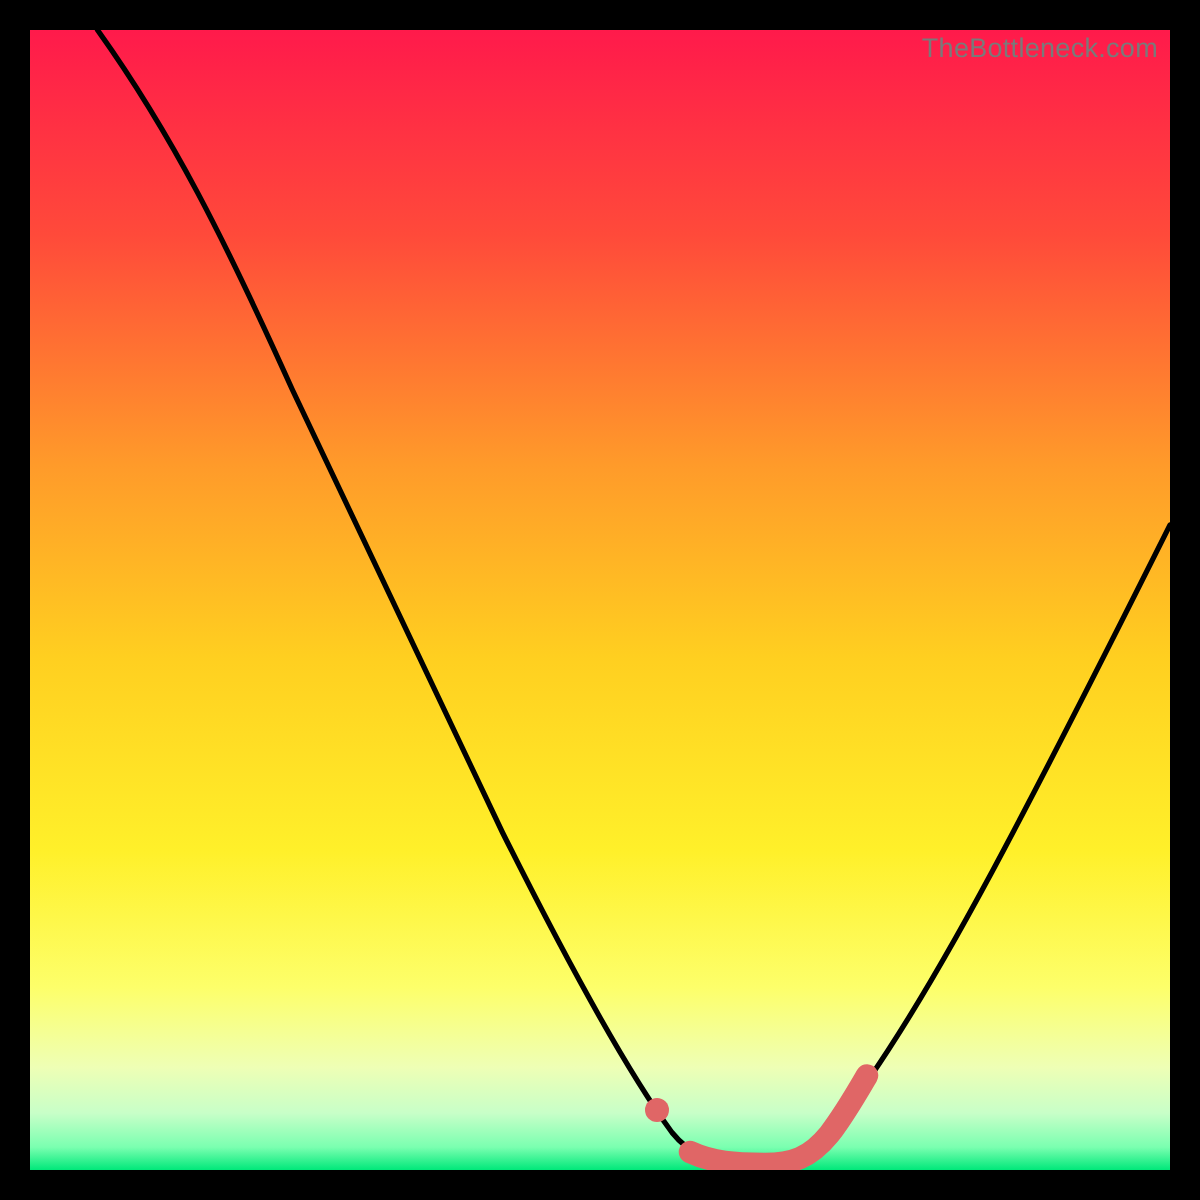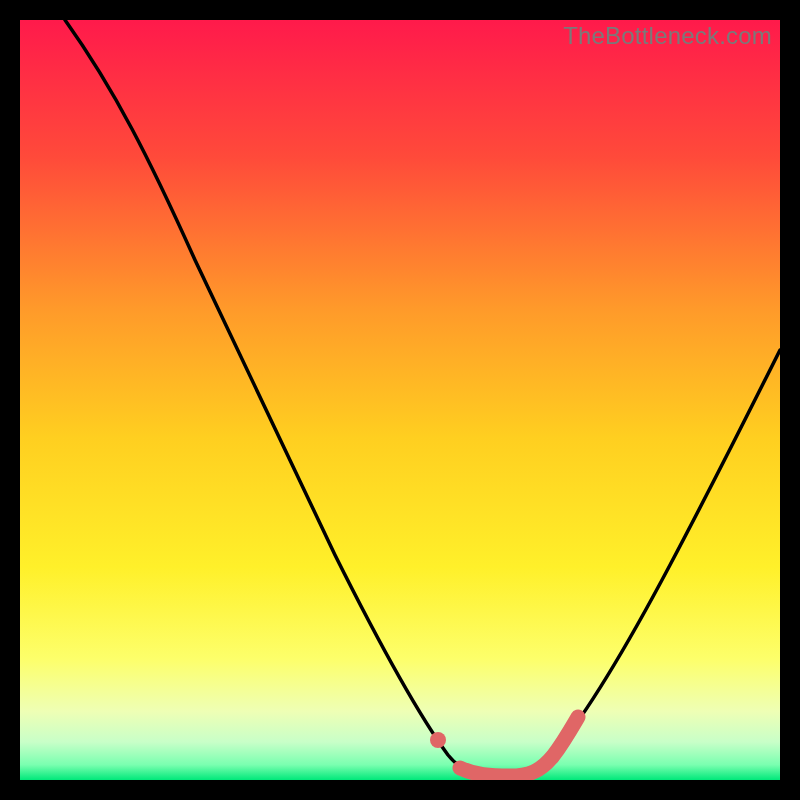--- a/index.html
+++ b/index.html
@@ -24,21 +24,21 @@
     left: 0;
     top: 0;
     width: 760px;
     height: 760px;
   }
   .watermark {
     position: absolute;
     top: 2px;
     right: 8px;
     color: #7a7a7a;
-    font-size: 24px;
+    font-size: 18px;
     font-weight: 500;
     letter-spacing: 0.2px;
     user-select: none;
   }
   svg {
     display: block;
   }
 </style>
 </head>
 <body>

